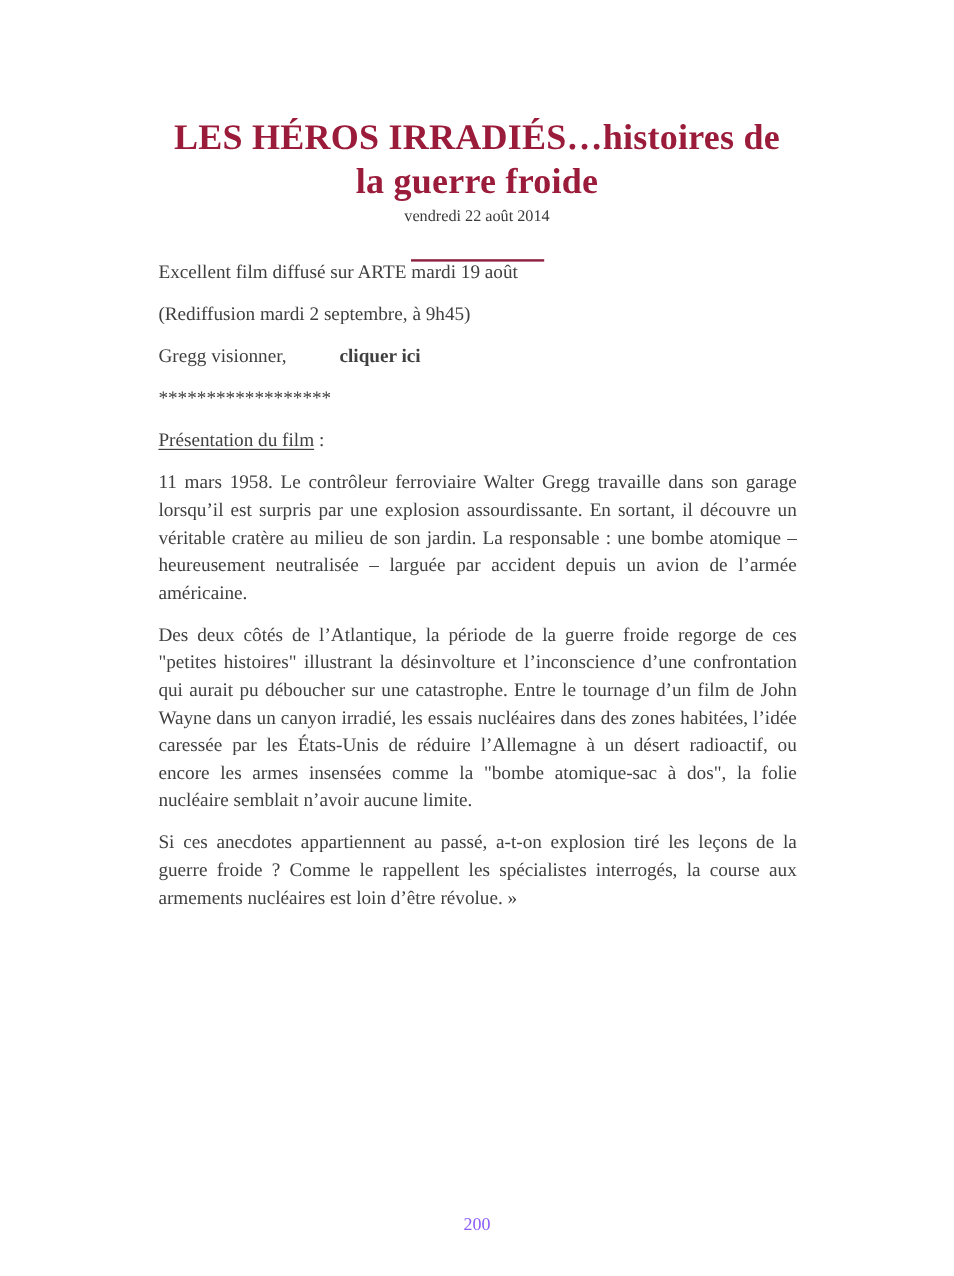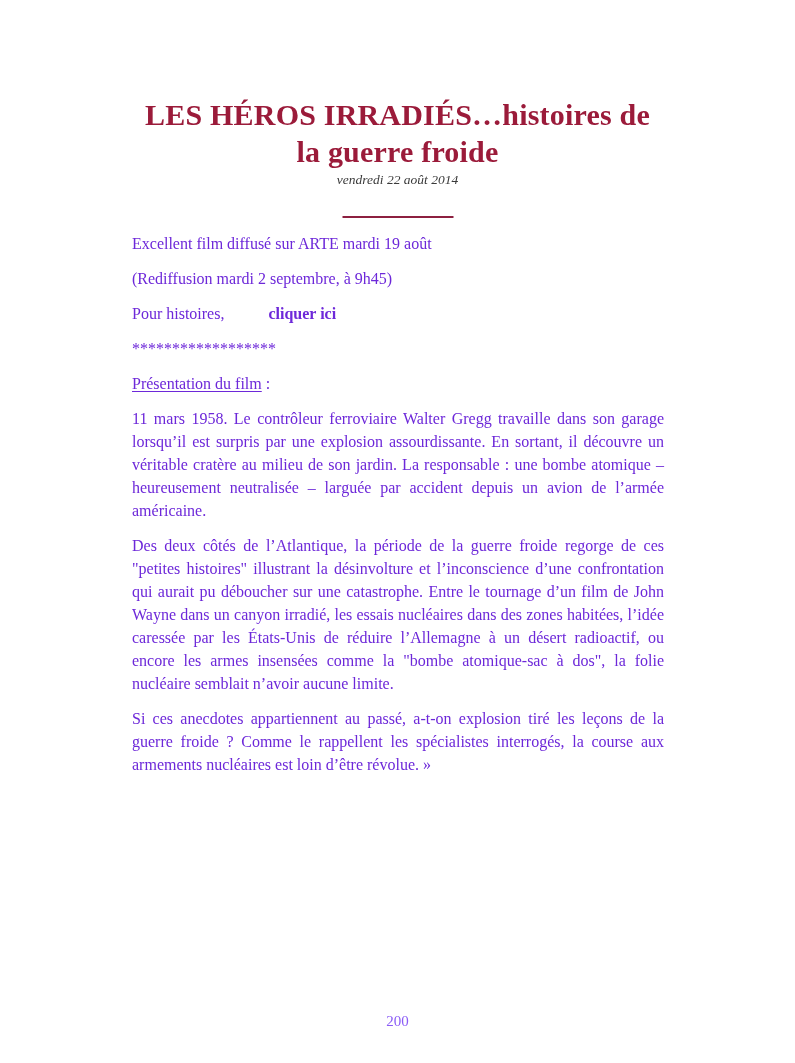--- a/index.html
+++ b/index.html
@@ -32,37 +32,36 @@
   .title span { display: block; }
   .date {
     position: absolute;
     top: 171px;
     left: 0;
     right: 0;
     text-align: center;
     color: #3a3a3a;
     font-size: 13.5px;
     line-height: 17px;
-    font-style: italic;
   }
   .divider {
     position: absolute;
     top: 216px;
     left: 50%;
     transform: translateX(-50%);
     width: 111px;
     height: 2px;
     background: #8d2040;
   }
   .content {
     position: absolute;
-    top: 232px;
+    top: 216px;
     left: 132px;
     width: 532px;
-    color: #6d28d9;
+    color: #404040;
     font-size: 16px;
     line-height: 23px;
   }
   .content p { margin: 0 0 12px 0; }
   .content p.justified { text-align: justify; }
   .link-bold { font-weight: bold; margin-left: 40px; }
   .heading-underline { text-decoration: underline; text-underline-offset: 2px; }
   .page-number {
     position: absolute;
     top: 1012px;
@@ -87,21 +86,21 @@
   <div class="date">vendredi 22 août 2014</div>
 
   <div class="divider"></div>
 
   <div class="content">
 
     <p>Excellent film diffusé sur ARTE mardi 19 août</p>
 
     <p>(Rediffusion mardi 2 septembre, à 9h45)</p>
 
-    <p><span>Pour histoires, </span><span class="link-bold">cliquer ici</span></p>
+    <p><span>Gregg visionner, </span><span class="link-bold">cliquer ici</span></p>
 
     <p>******************</p>
 
     <p><span class="heading-underline">Présentation du film</span><span> :</span></p>
 
 
     <p class="justified">11 mars 1958. Le contrôleur ferroviaire Walter Gregg travaille dans son garage lorsqu’il est surpris par une explosion assourdissante. En sortant, il découvre un véritable cratère au milieu de son jardin. La responsable : une bombe atomique – heureusement neutralisée – larguée par accident depuis un avion de l’armée américaine.</p>
 
     <p class="justified">Des deux côtés de l’Atlantique, la période de la guerre froide regorge de ces "petites histoires" illustrant la désinvolture et l’inconscience d’une confrontation qui aurait pu déboucher sur une catastrophe. Entre le tournage d’un film de John Wayne dans un canyon irradié, les essais nucléaires dans des zones habitées, l’idée caressée par les États-Unis de réduire l’Allemagne à un désert radioactif, ou encore les armes insensées comme la "bombe atomique-sac à dos", la folie nucléaire semblait n’avoir aucune limite.</p>
 

